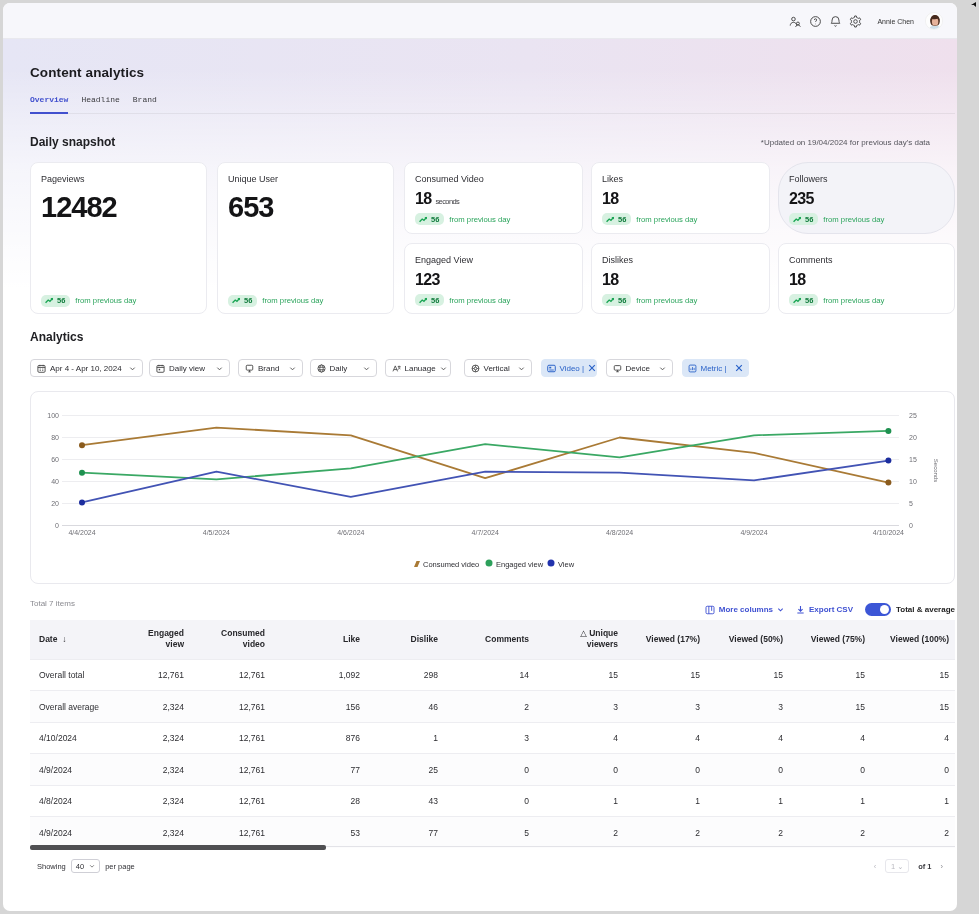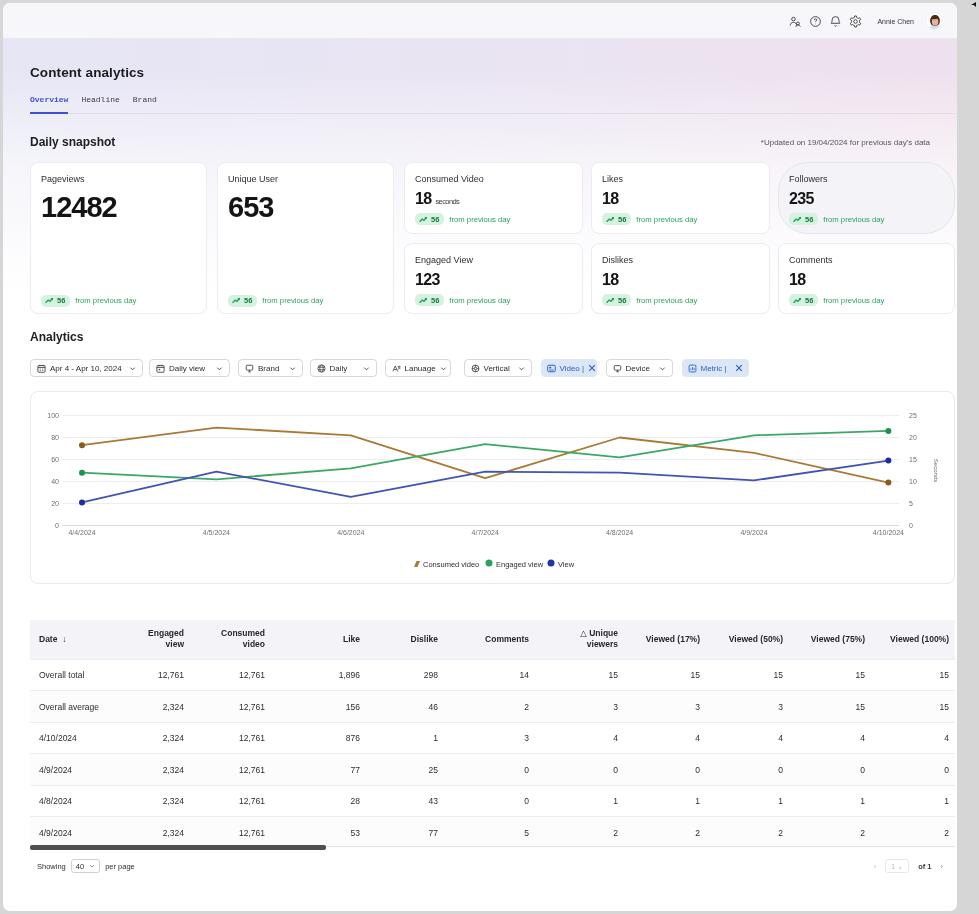--- a/index.html
+++ b/index.html
@@ -343,20 +343,39 @@
           <circle cx="857.4" cy="68.6" r="3" fill="#1c2d9e"></circle>
           <g font-size="7.5" fill="#2e2e33">
             <path d="M383 175 l3.5 0 2.5 -6 -3.5 0 z" fill="#a97a35"></path>
             <text x="392" y="174.5">Consumed video</text>
             <circle cx="458" cy="171" r="3.5" fill="#2da05b"></circle>
             <text x="465" y="174.5">Engaged view</text>
             <circle cx="520" cy="171" r="3.5" fill="#2233ad"></circle>
             <text x="527" y="174.5">View</text>
           </g>
         </svg></div>
+  <div class="tablehead">
+    <span class="tot">Total 7 items</span>
+    <div class="thr">
+      <div class="bluebtn"><svg width="10" height="10" viewBox="0 0 12 12" fill="none" stroke="#3f51d2" stroke-width="1.1">
+              <rect x="1.2" y="1.5" width="9.6" height="9" rx="1.5"></rect>
+              <path d="M4.6 1.5v9M8 1.5v5.5"></path>
+            </svg>More columns
+        <svg width="7" height="7" viewBox="0 0 8 8" fill="none" stroke="#3f51d2" stroke-width="1.2">
+              <path d="M1.5 3l2.5 2.5L6.5 3"></path>
+            </svg></div>
+      <div class="bluebtn"><svg width="9" height="9" viewBox="0 0 10 10" fill="none" stroke="#3f51d2" stroke-width="1.2">
+              <path d="M5 1v5.5M2.7 4.5L5 6.8 7.3 4.5M1.5 8.8h7"></path>
+            </svg>Export CSV</div>
+      <div style="display:flex;align-items:center;">
+            <div class="toggle"></div>
+            <span class="toglbl">Total &amp; average</span>
+          </div>
+    </div>
+  </div>
   <table id="tbl">
    <thead>
     <tr>
       <th style="width:100px;">Date&nbsp;&nbsp;↓</th>
       <th style="width:60px;">Engaged<br>view</th>
       <th style="width:81px;">Consumed<br>video</th>
       <th style="width:95px;">Like</th>
       <th style="width:78px;">Dislike</th>
       <th style="width:91px;">Comments</th>
       <th style="width:89px;"><span style="font-weight:400">△</span>&nbsp;Unique<br>viewers</th>
@@ -364,21 +383,21 @@
       <th style="width:83px;">Viewed (50%)</th>
       <th style="width:82px;">Viewed (75%)</th>
       <th>Viewed (100%)</th>
     </tr>
    </thead>
    <tbody id="tbody">
           <tr>
             <td>Overall total</td>
             <td>12,761</td>
             <td>12,761</td>
-            <td>1,896</td>
+            <td>1,092</td>
             <td>298</td>
             <td>14</td>
             <td>15</td>
             <td>15</td>
             <td>15</td>
             <td>15</td>
             <td>15</td>
           </tr>
           <tr>
             <td>Overall average</td>

